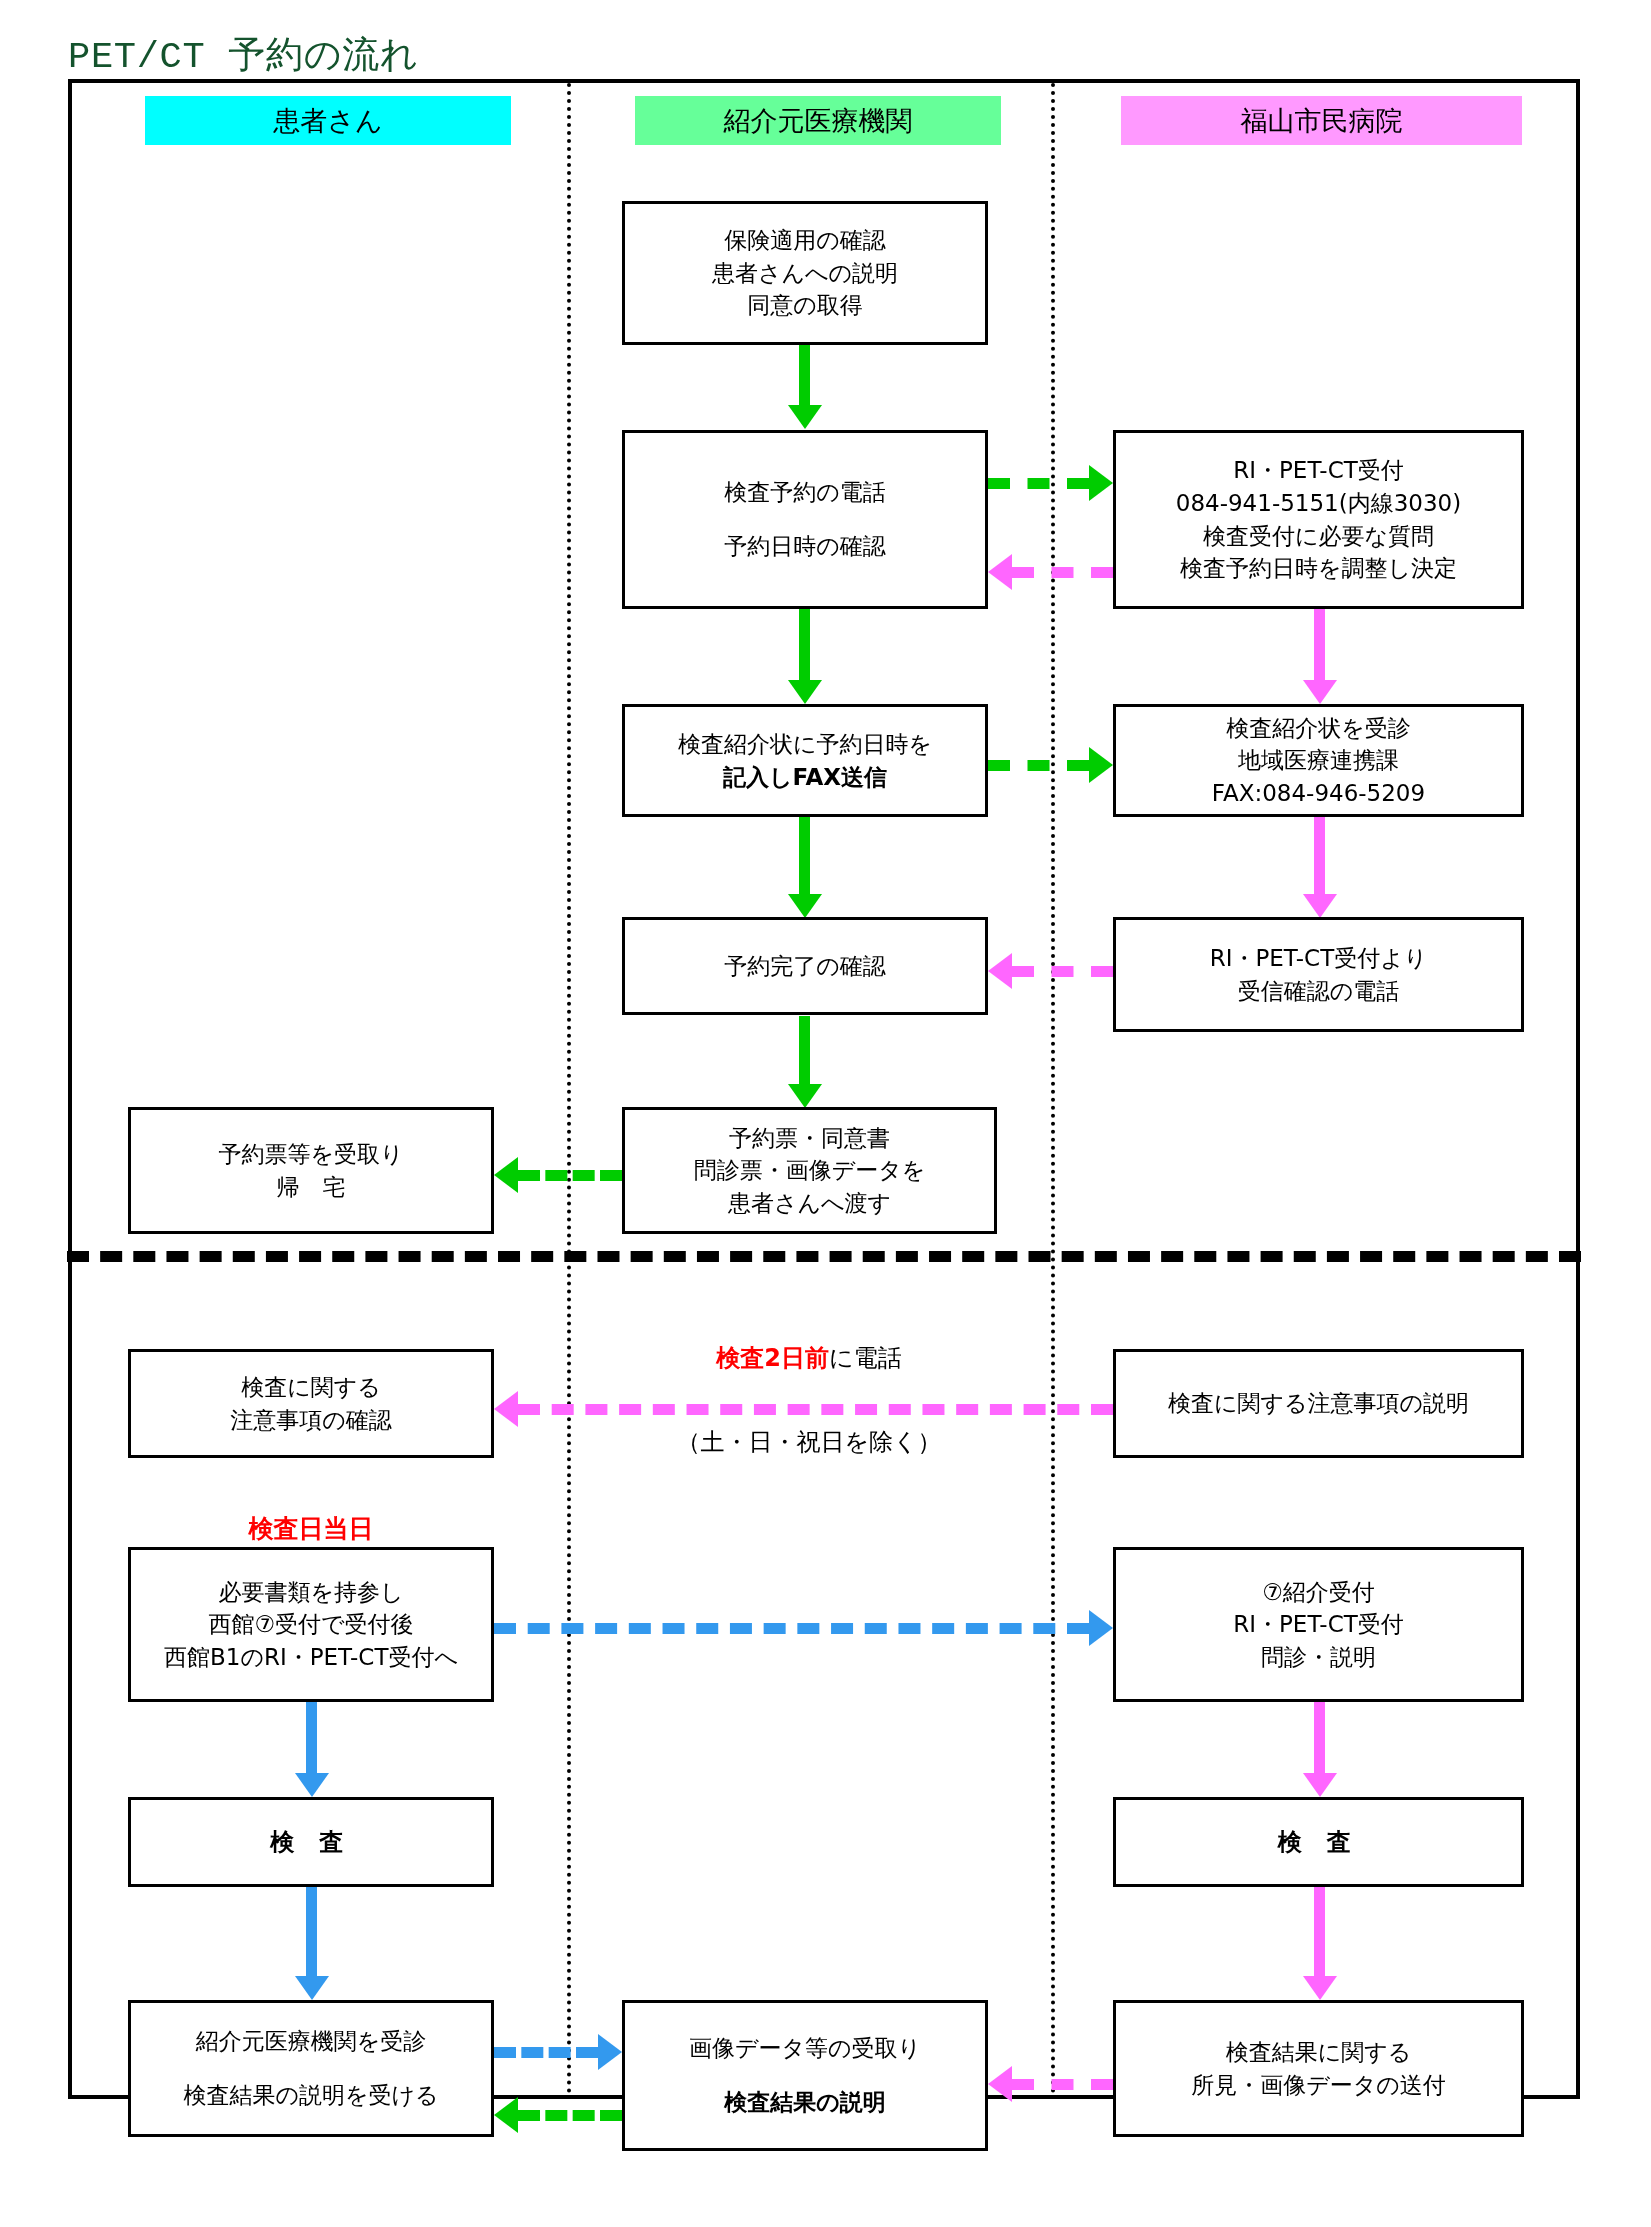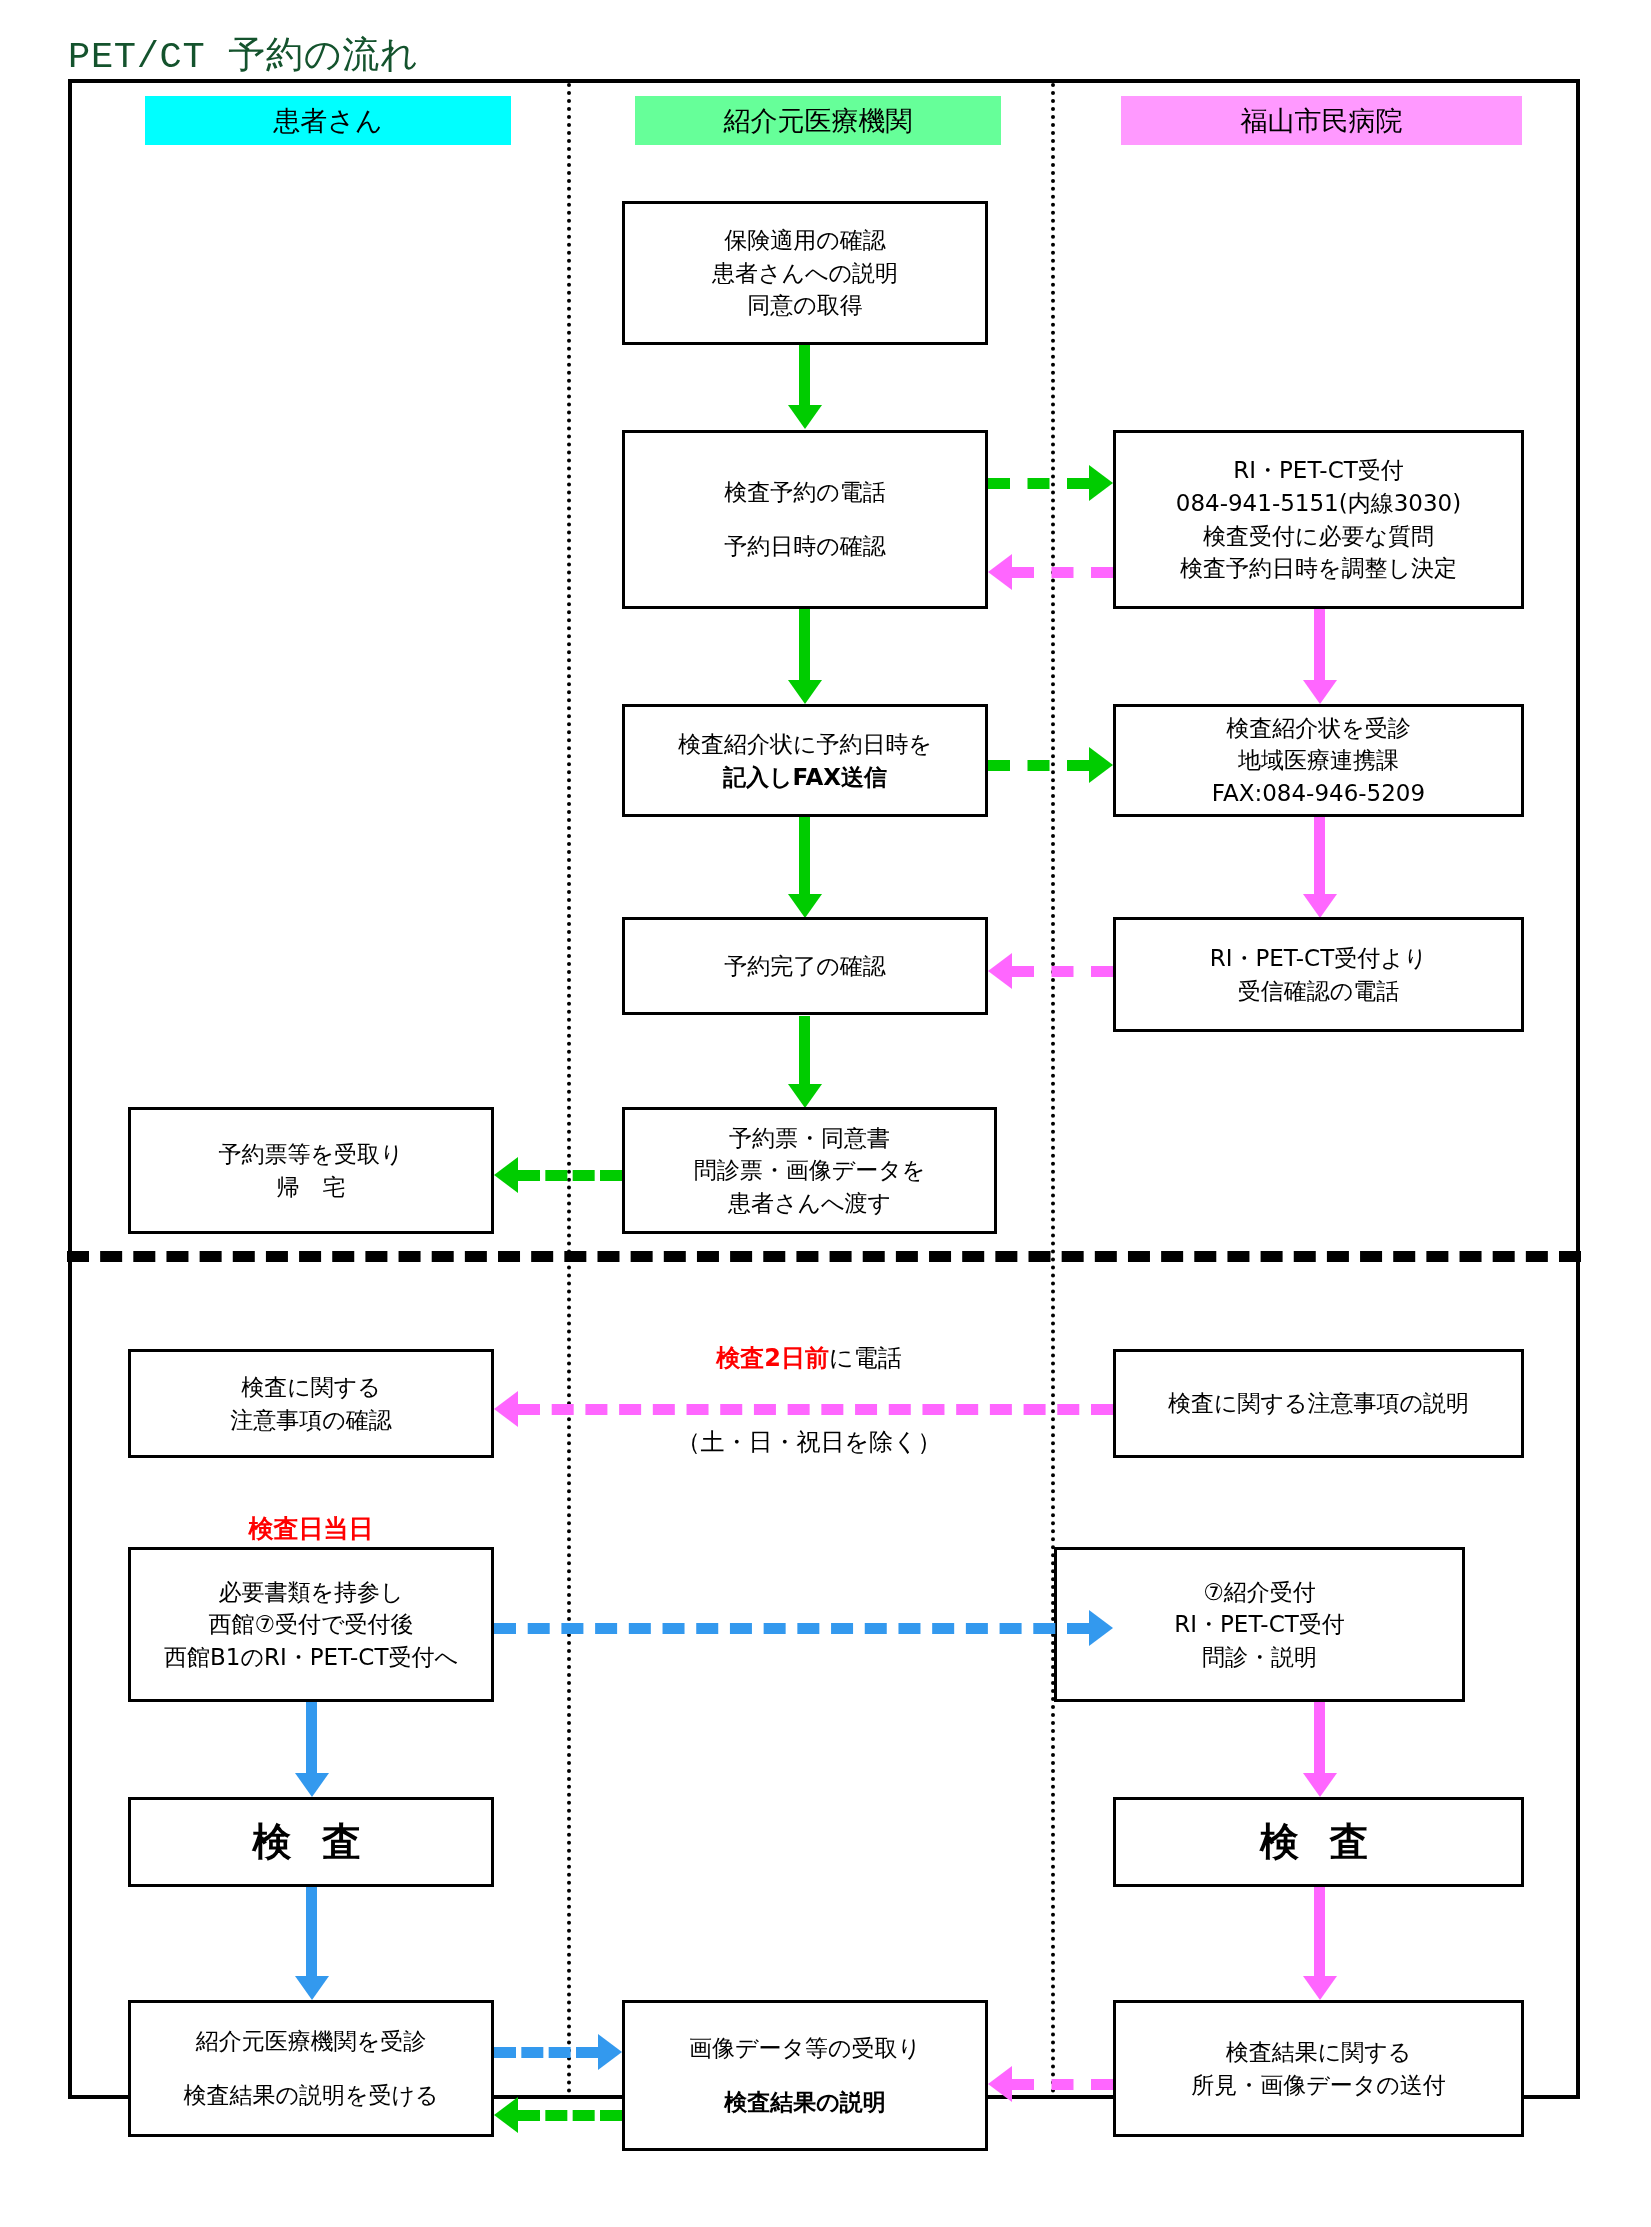--- a/index.html
+++ b/index.html
@@ -87,21 +87,21 @@
     text-align: center;
     font-size: 23px;
     color: #000000;
     line-height: 1.42;
     padding: 2.8px 4.2px;
   }
   .box .ln { display: block; white-space: nowrap; }
   .box .ln.bold { font-weight: bold; }
   .box .ln.gap { margin-top: 21px; }
   .box .big {
-    font-size: 39px;
+    font-size: 24px;
     font-weight: bold;
     letter-spacing: 8.4px;
   }
 
   
   .red-label {
     position: absolute;
     color: #ff0000;
     font-weight: bold;
     font-size: 25px;
@@ -294,21 +294,21 @@
   </div>
 
   <div class="red-label" style="left:56px; top:1429px; width:366px;">検査日当日</div>
 
   <div class="box" style="left:56px; top:1464px; width:366px; height:155px;">
     <span class="ln">必要書類を持参し</span>
     <span class="ln">西館⑦受付で受付後</span>
     <span class="ln">西館B1のRI・PET-CT受付へ</span>
   </div>
 
-  <div class="box" style="left:982px; top:1464px; width:411px; height:155px;">
+  <div class="box" style="left:1041px; top:1464px; width:411px; height:155px;">
     <span class="ln">⑦紹介受付</span>
     <span class="ln">RI・PET-CT受付</span>
     <span class="ln">問診・説明</span>
   </div>
 
   <div class="h-arrow" style="left:422px; top:1540px; width:619px;">
     <div class="h-shaft b" style="left:0; width:595px;"></div>
     <div class="head right b" style="left:595px; top:-12.7px;"></div>
   </div>
 

